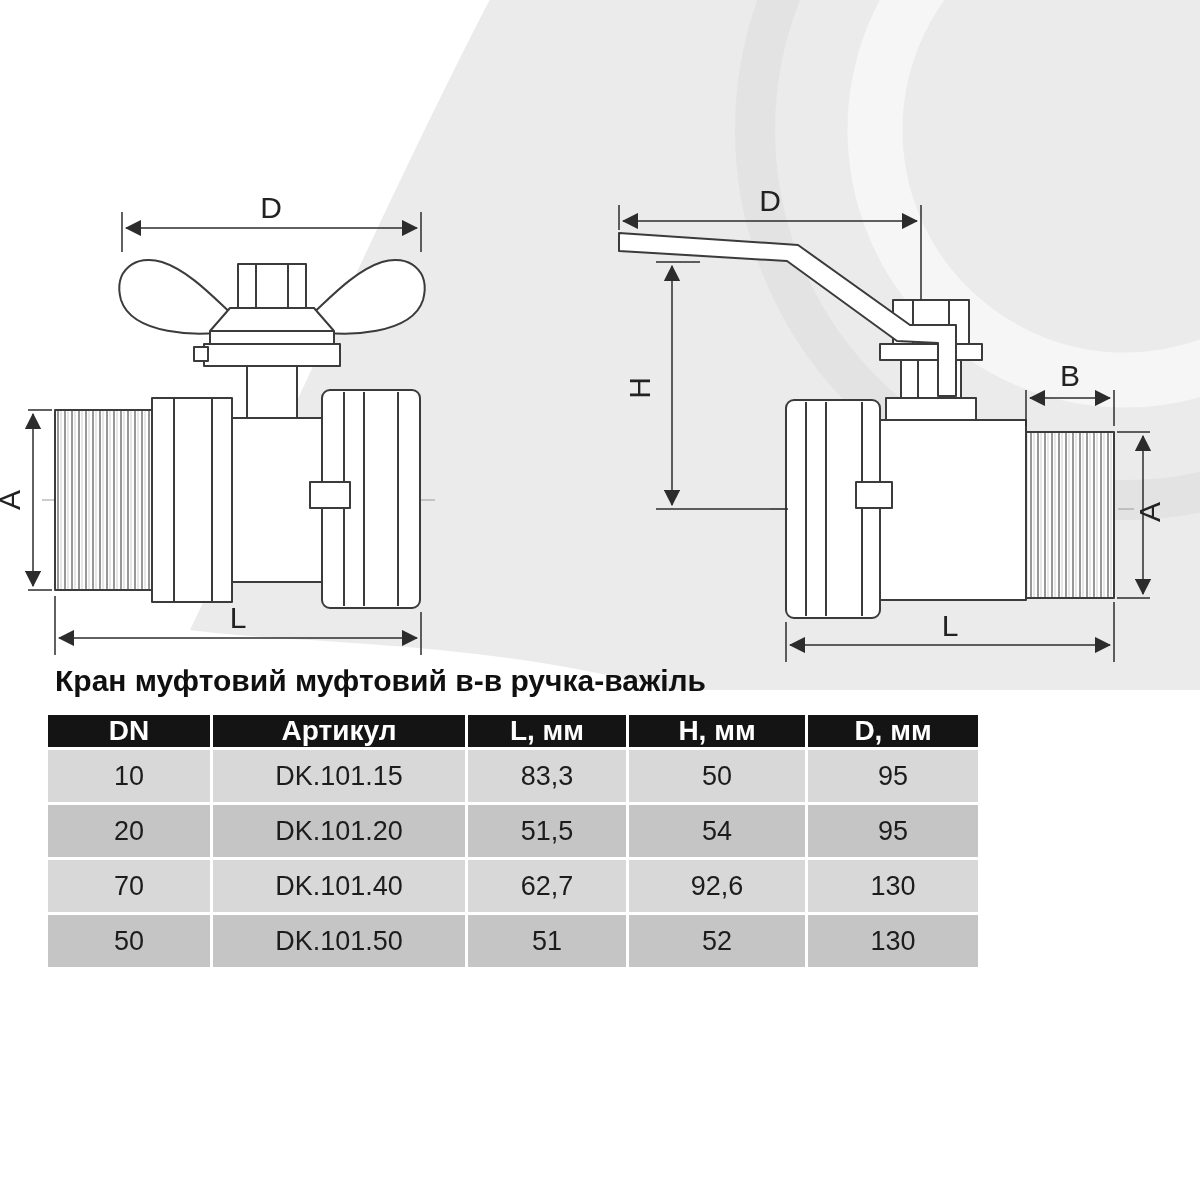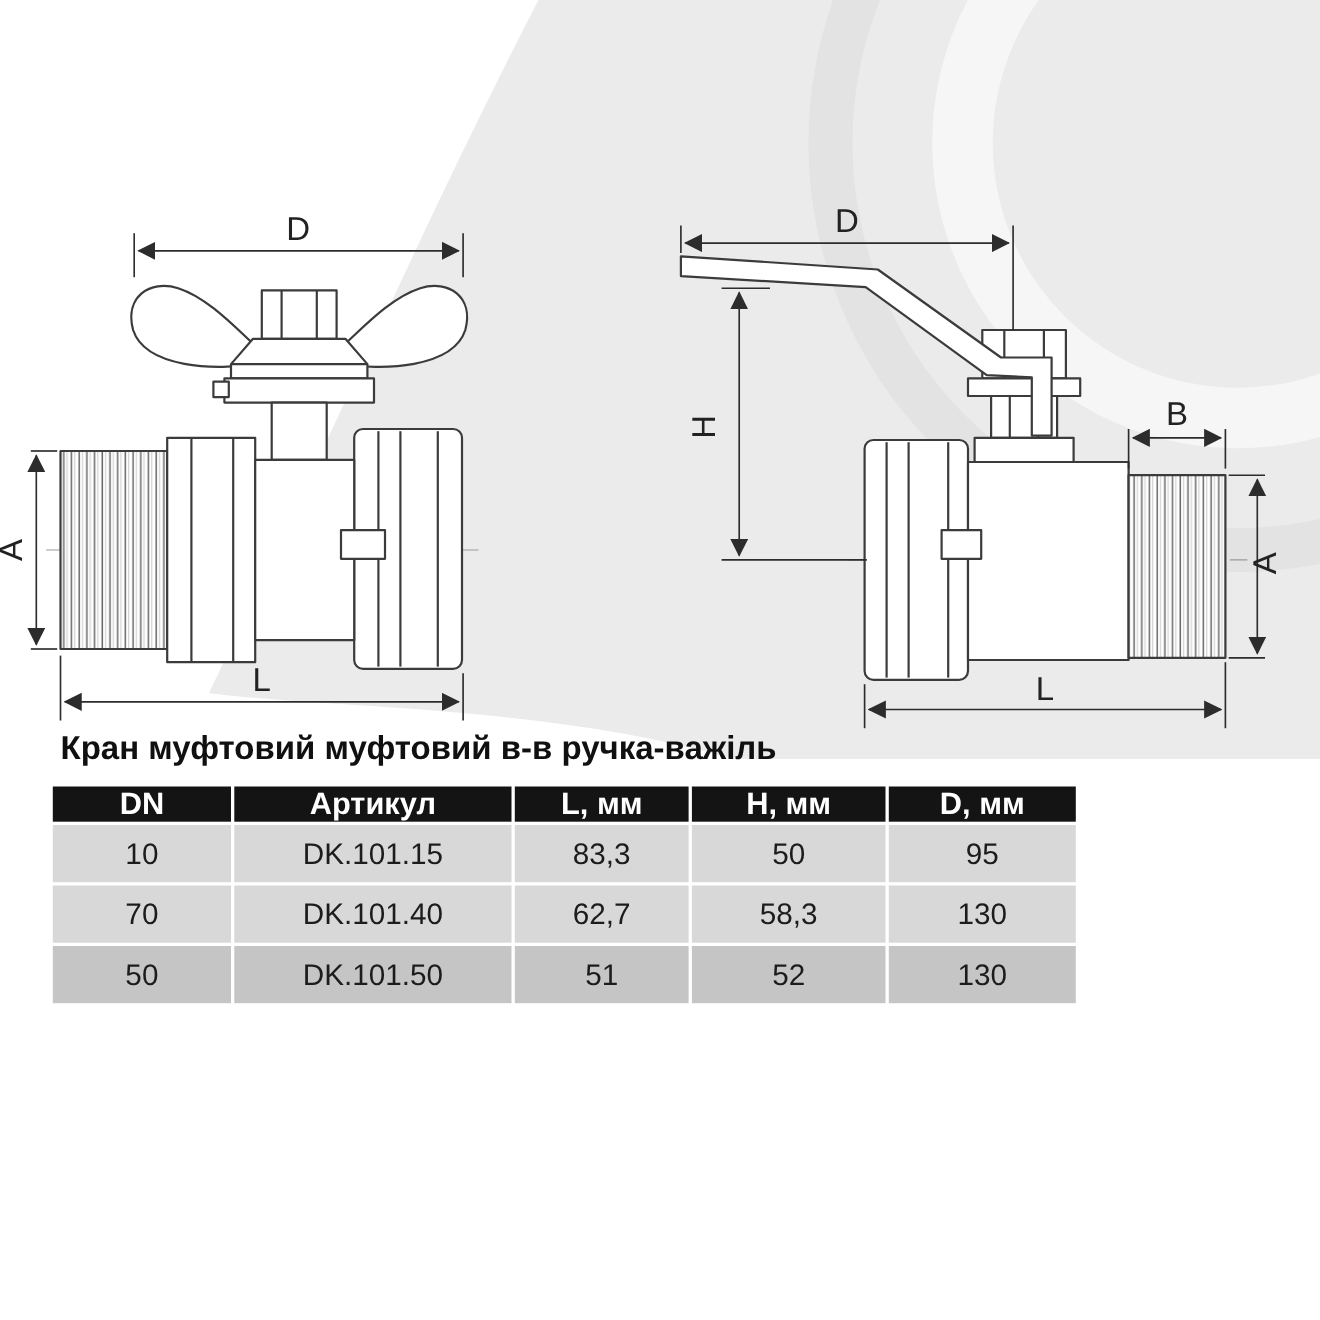--- a/index.html
+++ b/index.html
@@ -177,25 +177,32 @@
     </tr>
   </thead>
   <tbody>
     <tr class="light">
       <td>10</td>
       <td>DK.101.15</td>
       <td>83,3</td>
       <td>50</td>
       <td>95</td>
     </tr>
+    <tr class="dark">
+      <td>20</td>
+      <td>DK.101.20</td>
+      <td>51,5</td>
+      <td>54</td>
+      <td>95</td>
+    </tr>
     <tr class="light">
       <td>70</td>
       <td>DK.101.40</td>
       <td>62,7</td>
-      <td>58,3</td>
+      <td>92,6</td>
       <td>130</td>
     </tr>
     <tr class="dark">
       <td>50</td>
       <td>DK.101.50</td>
       <td>51</td>
       <td>52</td>
       <td>130</td>
     </tr>
   </tbody>

